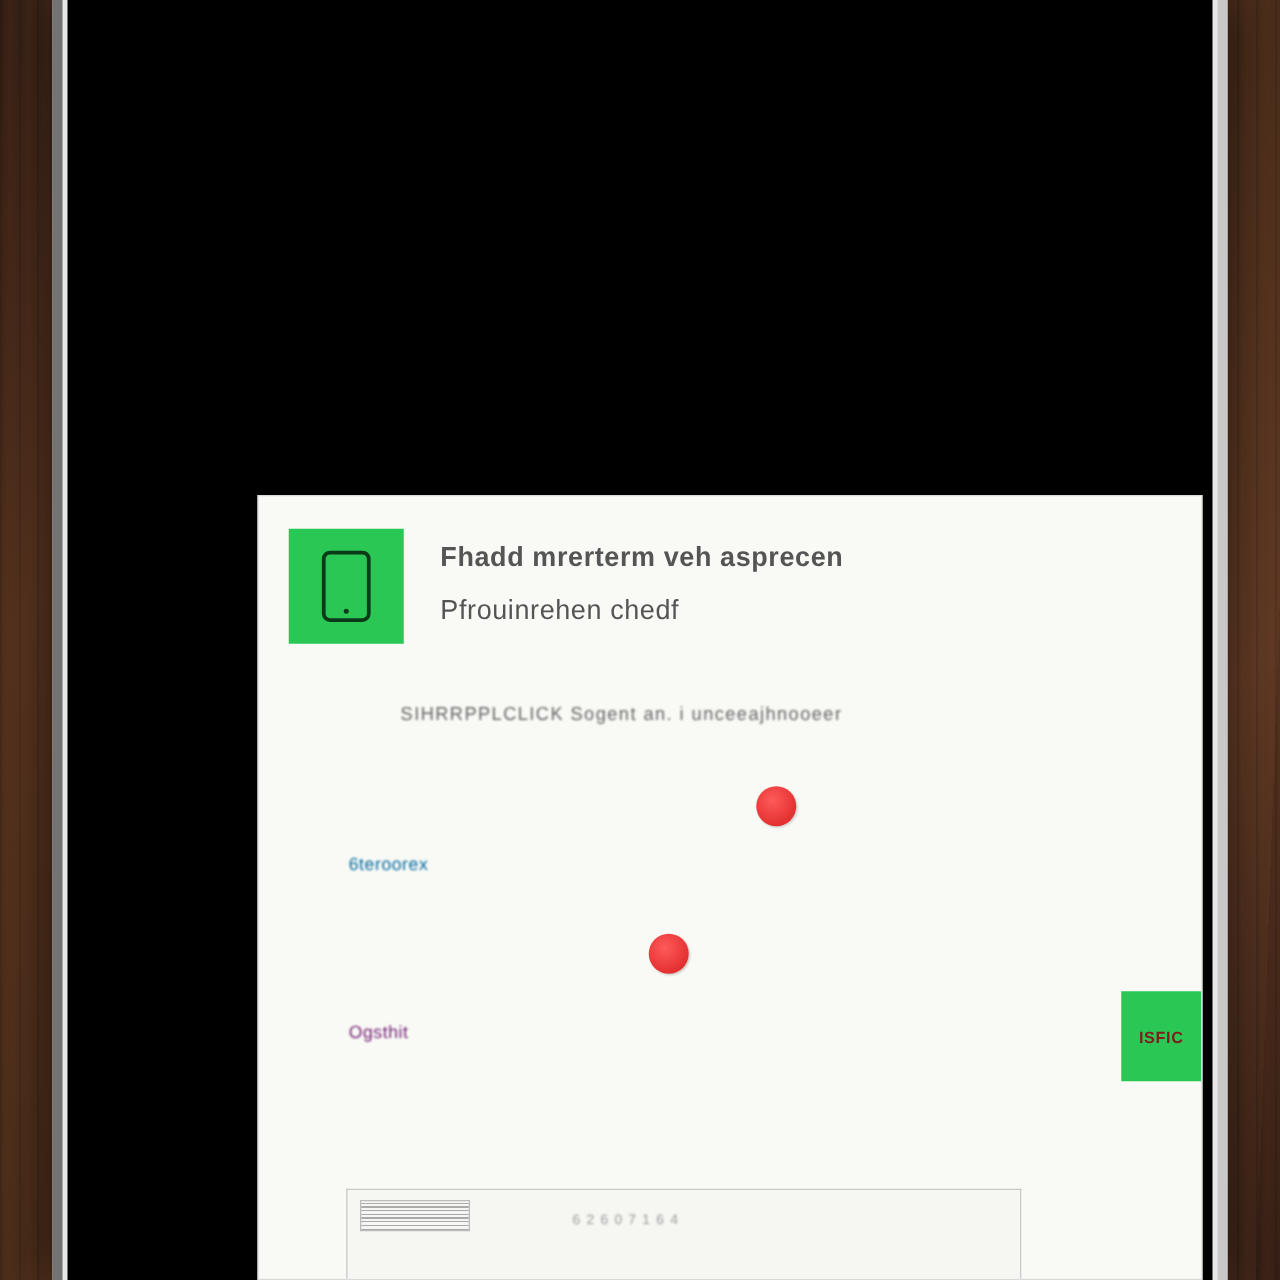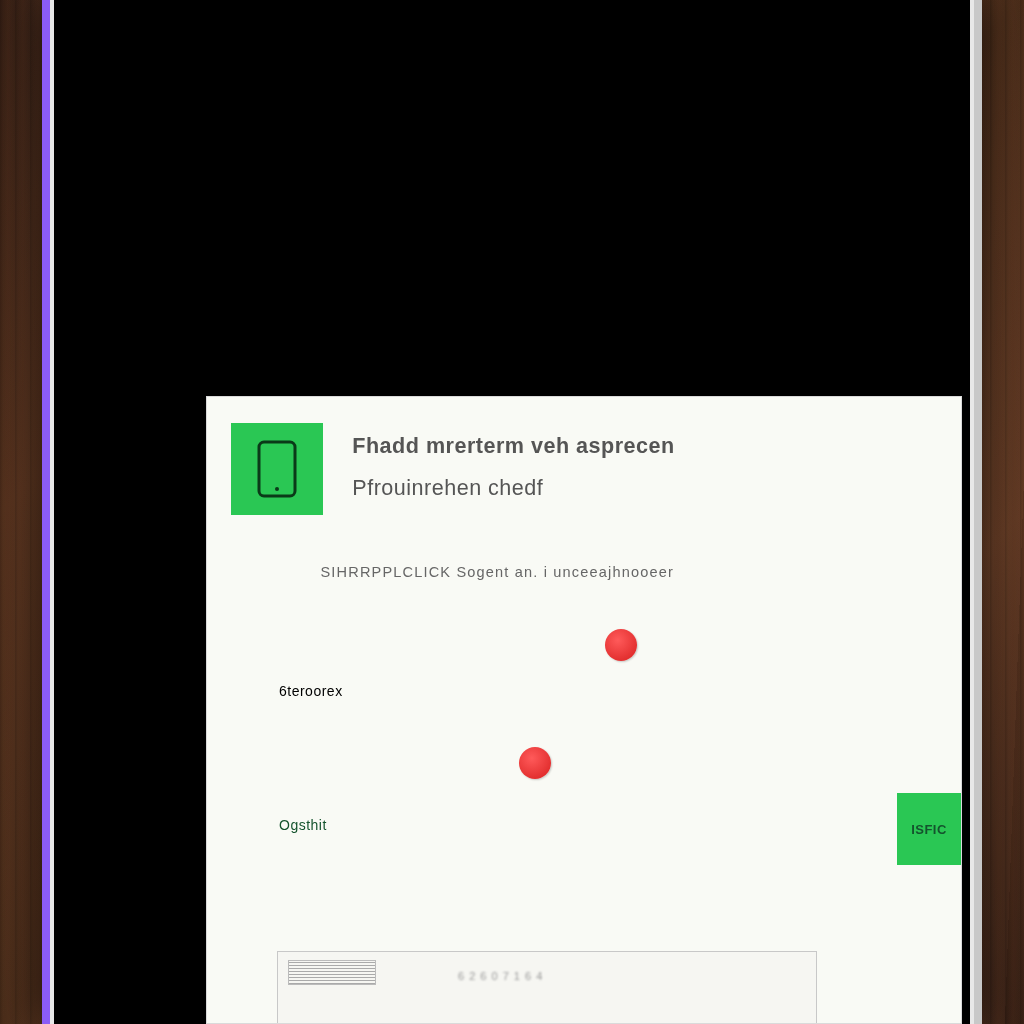--- a/index.html
+++ b/index.html
@@ -17,21 +17,21 @@
         repeating-linear-gradient(92deg,
           rgba(40,20,10,0.3) 0px, rgba(0,0,0,0) 40px, rgba(70,40,25,0.25) 80px);
     }
     .device-frame {
       position: absolute;
       left: 42px;
       top: 0;
       width: 940px;
       height: 1024px;
       background: #e8e8e8;
-      border-left: 8px solid #8b5cf6;
+      border-left: 8px solid #737373;
       border-right: 8px solid #c8c8c8;
       box-shadow: 0 0 40px rgba(0,0,0,0.6);
     }
     .device-screen {
       position: absolute;
       left: 4px;
       right: 4px;
       top: 0;
       bottom: 0;
       background: #000;
@@ -88,30 +88,30 @@
       color: #666;
       letter-spacing: 1.2px;
       filter: blur(0.7px);
       transform: scaleX(0.97);
     }
     .label-1 {
       position: absolute;
       left: 72px;
       top: 286px;
       font-size: 14px;
-      color: #000000;
+      color: #0369a1;
       letter-spacing: 0.5px;
       filter: blur(0.7px);
     }
     .label-2 {
       position: absolute;
       left: 72px;
       top: 420px;
       font-size: 14px;
-      color: #14532d;
+      color: #701a75;
       letter-spacing: 0.5px;
       filter: blur(0.7px);
     }
     .dot {
       position: absolute;
       width: 32px;
       height: 32px;
       border-radius: 50%;
       background: radial-gradient(circle at 40% 35%, #ff5a5a, #d81f1f);
       box-shadow: 1px 1px 2px rgba(0,0,0,0.2);
@@ -123,21 +123,21 @@
       right: 0;
       top: 396px;
       width: 64px;
       height: 72px;
       background: #2ac754;
       display: flex;
       align-items: center;
       justify-content: center;
       font-size: 13px;
       font-weight: 600;
-      color: #14532d;
+      color: #7f1d1d;
       letter-spacing: 0.5px;
       cursor: pointer;
       filter: blur(0.5px);
     }
     .bottom-box {
       position: absolute;
       left: 70px;
       bottom: 0;
       width: 540px;
       height: 72px;

